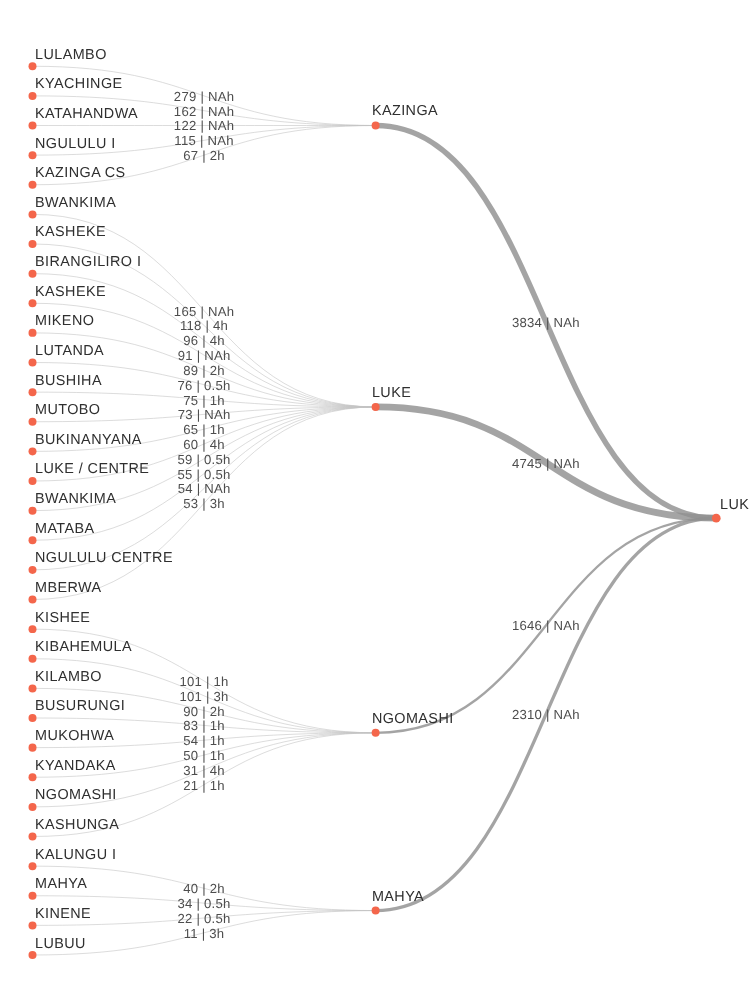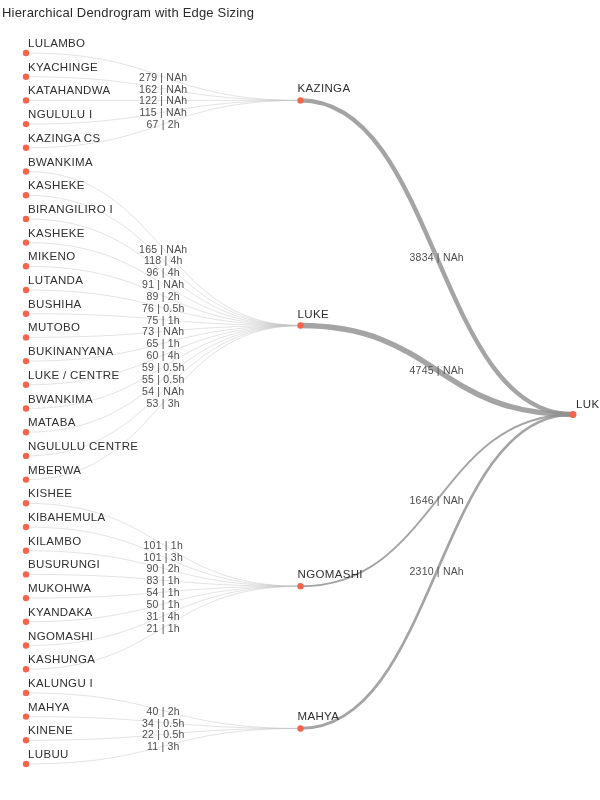--- a/index.html
+++ b/index.html
@@ -12,21 +12,20 @@
   }
   svg{position:absolute;left:0;top:0;}
   svg text{font-family:"Liberation Sans",sans-serif;}
   .node-label{font-size:11.5px;fill:#2f2f2f;letter-spacing:0.35px;}
   .edge-label{font-size:10.5px;fill:#4d4d4d;letter-spacing:0.2px;}
 </style>
 </head>
 <body>
 
 <div class="stage">
-  <div class="title">Hierarchical Dendrogram with Edge Sizing</div>
   <svg id="chart" width="600" height="800" viewBox="0 0 600 800">
       <path d="M 26 53 C 163.25 53, 163.25 100.4, 300.5 100.4" fill="none" stroke="#c3c3c3" stroke-width="0.55" stroke-opacity="0.85"></path>
       <path d="M 26 76.7 C 163.25 76.7, 163.25 100.4, 300.5 100.4" fill="none" stroke="#c3c3c3" stroke-width="0.55" stroke-opacity="0.85"></path>
       <path d="M 26 100.4 C 163.25 100.4, 163.25 100.4, 300.5 100.4" fill="none" stroke="#c3c3c3" stroke-width="0.55" stroke-opacity="0.85"></path>
       <path d="M 26 124.1 C 163.25 124.1, 163.25 100.4, 300.5 100.4" fill="none" stroke="#c3c3c3" stroke-width="0.55" stroke-opacity="0.85"></path>
       <path d="M 26 147.8 C 163.25 147.8, 163.25 100.4, 300.5 100.4" fill="none" stroke="#c3c3c3" stroke-width="0.55" stroke-opacity="0.85"></path>
       <path d="M 26 171.5 C 163.25 171.5, 163.25 325.55, 300.5 325.55" fill="none" stroke="#c3c3c3" stroke-width="0.55" stroke-opacity="0.85"></path>
       <path d="M 26 195.2 C 163.25 195.2, 163.25 325.55, 300.5 325.55" fill="none" stroke="#c3c3c3" stroke-width="0.55" stroke-opacity="0.85"></path>
       <path d="M 26 218.9 C 163.25 218.9, 163.25 325.55, 300.5 325.55" fill="none" stroke="#c3c3c3" stroke-width="0.55" stroke-opacity="0.85"></path>
       <path d="M 26 242.6 C 163.25 242.6, 163.25 325.55, 300.5 325.55" fill="none" stroke="#c3c3c3" stroke-width="0.55" stroke-opacity="0.85"></path>

